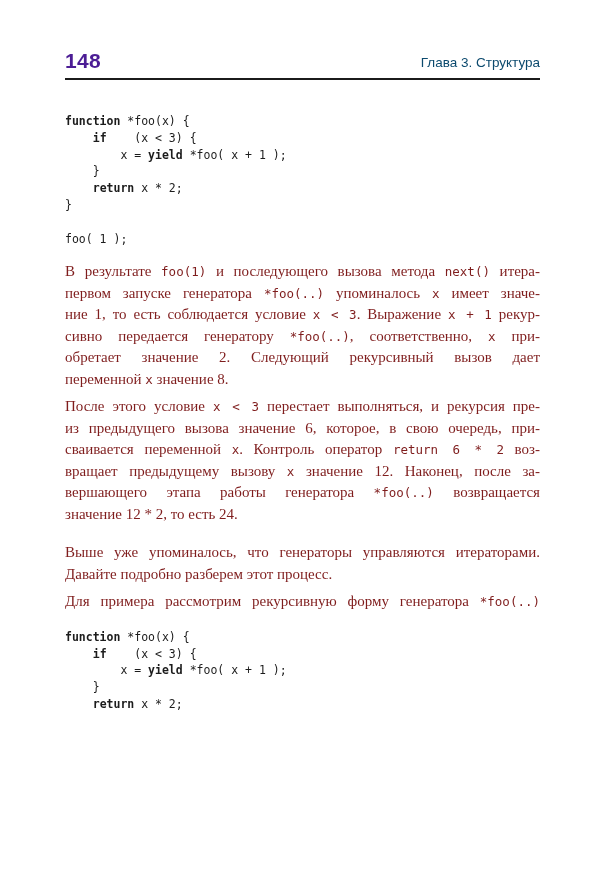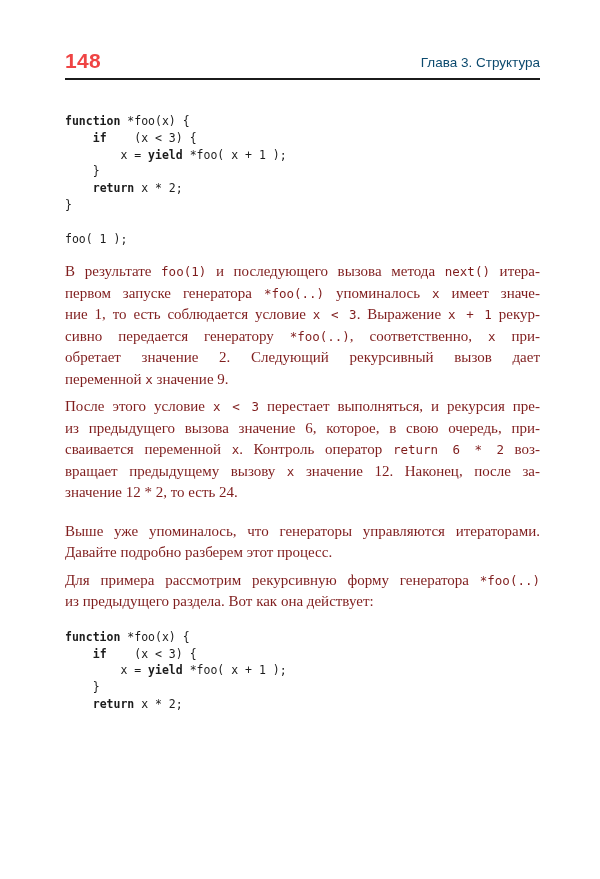--- a/index.html
+++ b/index.html
@@ -22,21 +22,21 @@
     justify-content: space-between;
     align-items: flex-end;
     border-bottom: 2px solid #1b1b1b;
     padding-bottom: 7px;
   }
   .page-number {
     font-family: "Liberation Sans", sans-serif;
     font-weight: bold;
     font-size: 21px;
     line-height: 1;
-    color: #ef4444;
+    color: #4c1d95;
     letter-spacing: 0.3px;
   }
   .chapter-title {
     font-family: "Liberation Sans", sans-serif;
     font-size: 13.5px;
     line-height: 1;
     color: #0c4a6e;
     padding-bottom: 2px;
   }
   
@@ -97,40 +97,40 @@
       <div class="tl">&nbsp;</div>
       <div class="tl last"><span>foo( 1 );</span></div>
     </div>
 
   <div class="para para-result">
       <div class="tl"><span>В результате </span><span class="c">foo(1)</span><span> и последующего вызова метода </span><span class="c">next()</span><span> итера-</span></div>
       <div class="tl"><span>первом запуске генератора </span><span class="c">*foo(..)</span><span> упоминалось </span><span class="c">x</span><span> имеет значе-</span></div>
       <div class="tl"><span>ние 1, то есть соблюдается условие </span><span class="c">x &lt; 3</span><span>. Выражение </span><span class="c">x + 1</span><span> рекур-</span></div>
       <div class="tl"><span>сивно передается генератору </span><span class="c">*foo(..)</span><span>, соответственно, </span><span class="c">x</span><span> при-</span></div>
       <div class="tl"><span>обретает значение 2. Следующий рекурсивный вызов дает</span></div>
-      <div class="tl last"><span>переменной </span><span class="c">x</span><span> значение 9.</span></div>
+      <div class="tl last"><span>переменной </span><span class="c">x</span><span> значение 8.</span></div>
     </div>
 
   <div class="para para-after">
       <div class="tl"><span>После этого условие </span><span class="c">x &lt; 3</span><span> перестает выполняться, и рекурсия пре-</span></div>
       <div class="tl"><span>из предыдущего вызова значение 6, которое, в свою очередь, при-</span></div>
       <div class="tl"><span>сваивается переменной </span><span class="c">x</span><span>. Контроль оператор </span><span class="c">return 6 * 2</span><span> воз-</span></div>
       <div class="tl"><span>вращает предыдущему вызову </span><span class="c">x</span><span> значение 12. Наконец, после за-</span></div>
+      <div class="tl"><span>вершающего этапа работы генератора </span><span class="c">*foo(..)</span><span> возвращается</span></div>
       <div class="tl last"><span>значение 12 * 2, то есть 24.</span></div>
     </div>
 
 
   <div class="para para-intro">
       <div class="tl"><span>Выше уже упоминалось, что генераторы управляются итераторами.</span></div>
       <div class="tl last"><span>Давайте подробно разберем этот процесс.</span></div>
     </div>
 
   <div class="para para-example">
       <div class="tl"><span>Для примера рассмотрим рекурсивную форму генератора </span><span class="c">*foo(..)</span></div>
-      <div class="tl last"><span>из предыдущего раздела. Вот как она действует:</span></div>
     </div>
 
   <div class="codeblock codeblock-bottom">
       <div class="tl"><span class="b">function</span><span> *foo(x) {</span></div>
       <div class="tl"><span>    </span><span class="b">if</span><span>    (x &lt; 3) {</span></div>
       <div class="tl"><span>        x = </span><span class="b">yield</span><span> *foo( x + 1 );</span></div>
       <div class="tl"><span>    }</span></div>
       <div class="tl last"><span>    </span><span class="b">return</span><span> x * 2;</span></div>
     </div>
 

